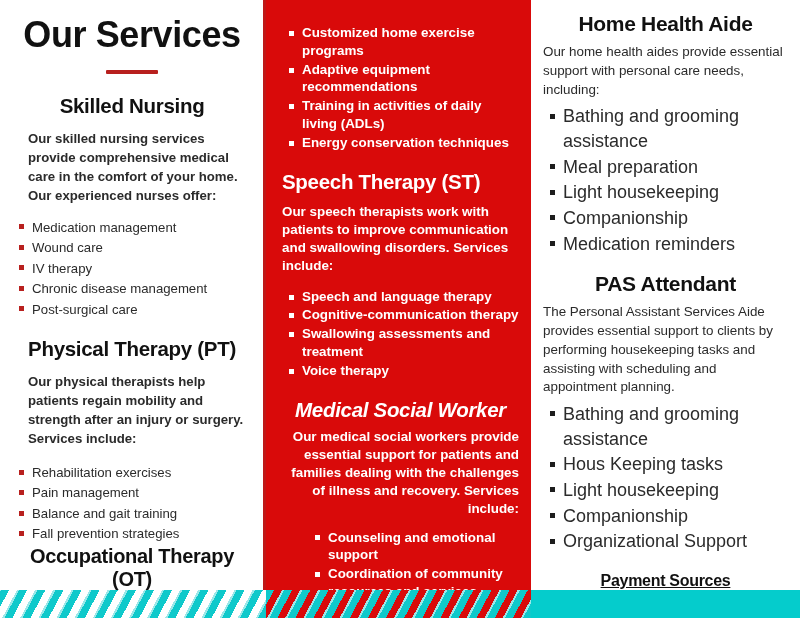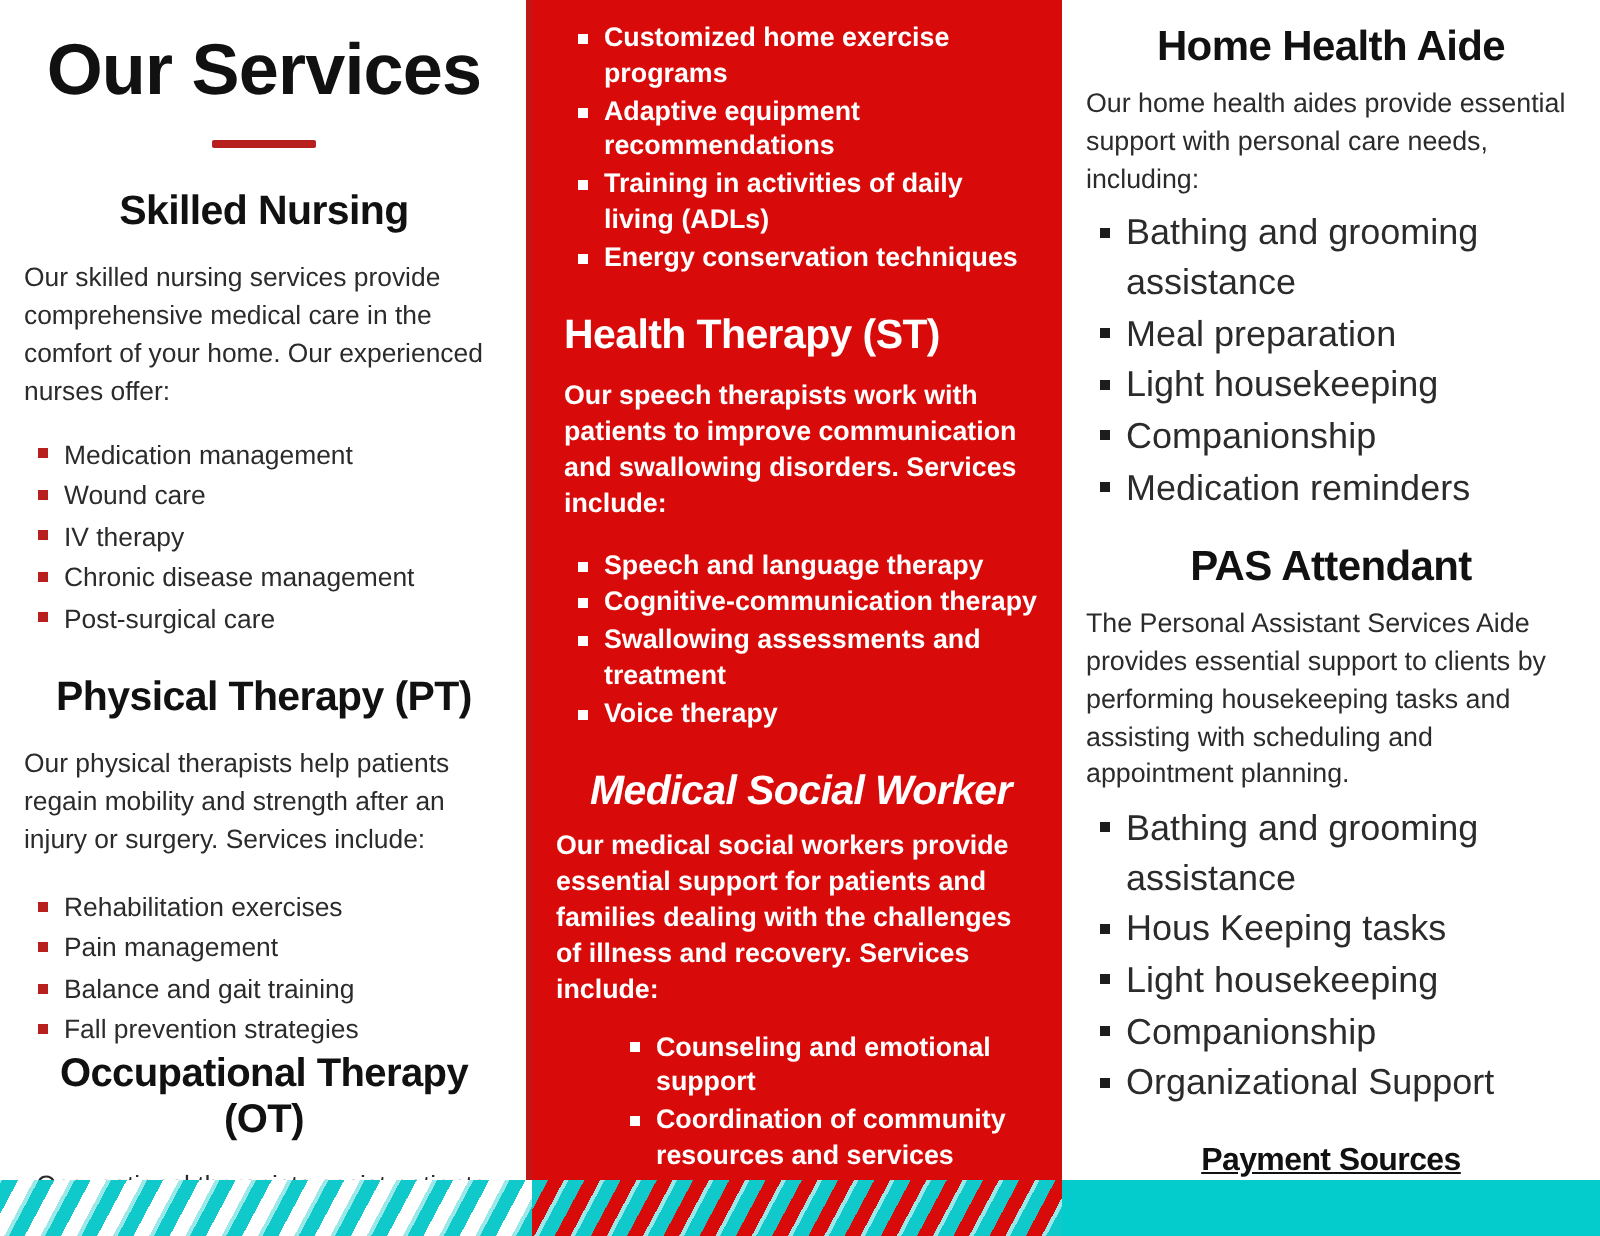--- a/index.html
+++ b/index.html
@@ -68,21 +68,22 @@
     text-align: center;
     color: #111111;
     letter-spacing: -0.3px;
     margin: 0 0 12px 0;
   }
 
   .p-left {
     font-size: 13.2px;
     line-height: 1.43;
     color: #2b2b2b;
-    margin: 0 0 12px 0;
+    margin: 0 0 12px 16px;
+    font-weight: bold;
   }
 
   ul.list {
     list-style: none;
     margin: 0;
     padding: 0;
   }
   ul.list li {
     position: relative;
     padding-left: 20px;
@@ -112,21 +113,21 @@
 
   
   .list-dark li { font-size: 18px; line-height: 1.37; color: #2b2b2b; }
   .list-dark li::before { background: #1d1d1d; }
 
   
   .col-mid {
     width: 265px;
     box-sizing: border-box;
     background: #D90A0A;
-    padding: 10px 12px 0 16px;
+    padding: 24px 12px 0 16px;
     color: #ffffff;
   }
   .h-mid {
     font-size: 20.5px;
     font-weight: bold;
     color: #ffffff;
     letter-spacing: -0.3px;
     margin: 18px 0 9px 0;
   }
   .h-mid.center { text-align: center; }
@@ -273,33 +274,33 @@
     <div class="col-mid">
 
       <ul class="list list-white">
         <li>Customized home exercise programs</li>
         <li>Adaptive equipment recommendations</li>
         <li>Training in activities of daily living (ADLs)</li>
         <li>Energy conservation techniques</li>
       </ul>
 
       <div>
-        <div class="h-mid">Health Therapy (ST)</div>
+        <div class="h-mid">Speech Therapy (ST)</div>
         <p class="p-mid">Our speech therapists work with patients to improve communication and swallowing disorders. Services include:</p>
         <ul class="list list-white mid-indent" style="margin-top:13px;">
           <li>Speech and language therapy</li>
           <li>Cognitive-communication therapy</li>
           <li>Swallowing assessments and treatment</li>
           <li>Voice therapy</li>
         </ul>
       </div>
 
       <div>
         <div class="h-mid center" style="margin-bottom:6px;font-style:italic;">Medical Social Worker</div>
-        <p class="p-mid" style="margin-left:-4px;">Our medical social workers provide essential support for patients and families dealing with the challenges of illness and recovery. Services include:</p>
+        <p class="p-mid" style="margin-left:-4px;text-align:right;">Our medical social workers provide essential support for patients and families dealing with the challenges of illness and recovery. Services include:</p>
         <ul class="list list-white" style="padding-left:26px;">
           <li>Counseling and emotional support</li>
           <li>Coordination of community resources and services</li>
 
         </ul>
       </div>
     </div>
 
     <div class="col-right">
 

